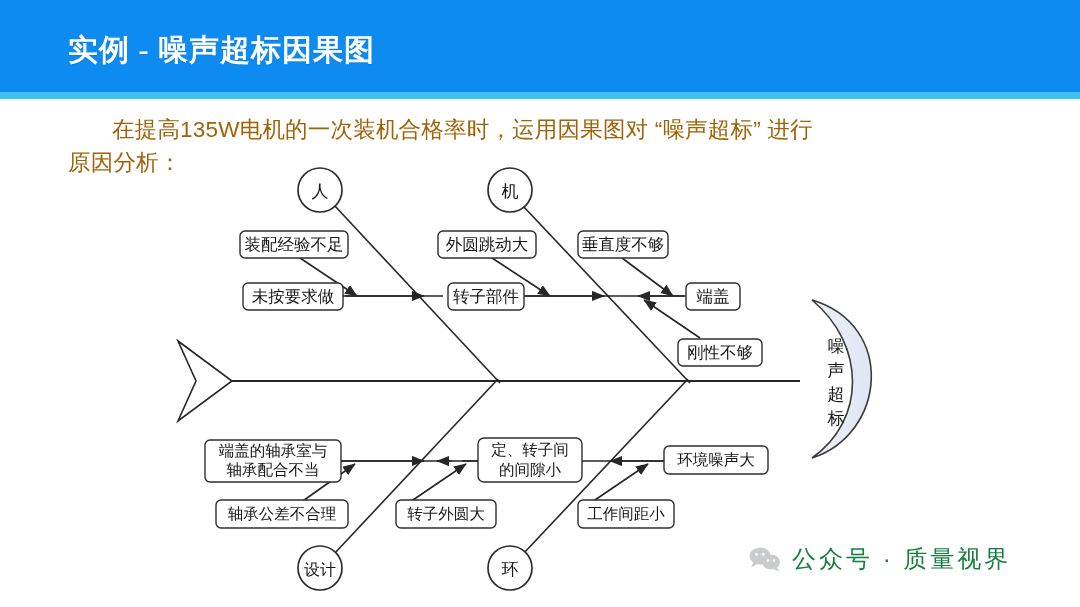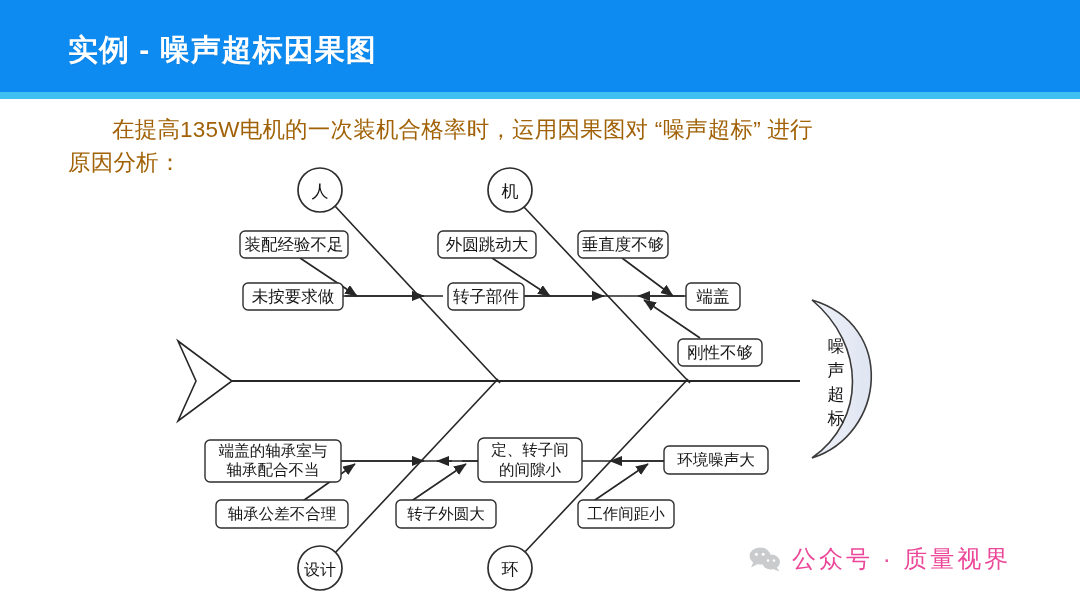--- a/index.html
+++ b/index.html
@@ -20,38 +20,39 @@
   .header-strip{
     position:absolute;left:0;top:92px;width:1080px;height:7px;
     background:#3fc0f0;
   }
   .header-title{
     position:absolute;left:68px;top:30px;
     color:#ffffff;
     font-size:30px;font-weight:bold;letter-spacing:1px;
     white-space:nowrap;
     text-shadow:0 1px 1px rgba(0,0,0,.08);
+    font-family:Liberation Serif, serif;
   }
 
   
   .body-text{
     position:absolute;left:68px;top:113px;width:950px;
     color:#a16207;font-size:22.5px;line-height:33px;
     letter-spacing:.2px;
   }
   .body-text .indent{display:inline-block;width:44px;}
 
   
   #diagram{position:absolute;left:0;top:0;width:1080px;height:607px;}
 
   
   .watermark{
     position:absolute;left:748px;top:543px;
     display:flex;align-items:center;gap:10px;
-    color:#ec4899;font-size:24px;letter-spacing:3px;
+    color:#15803d;font-size:24px;letter-spacing:3px;
     white-space:nowrap;
     text-align:right;
   }
   .wm-icon{display:block;width:34px;height:26px;}
 </style>
 </head>
 <body>
 
 <div id="slide">
 

